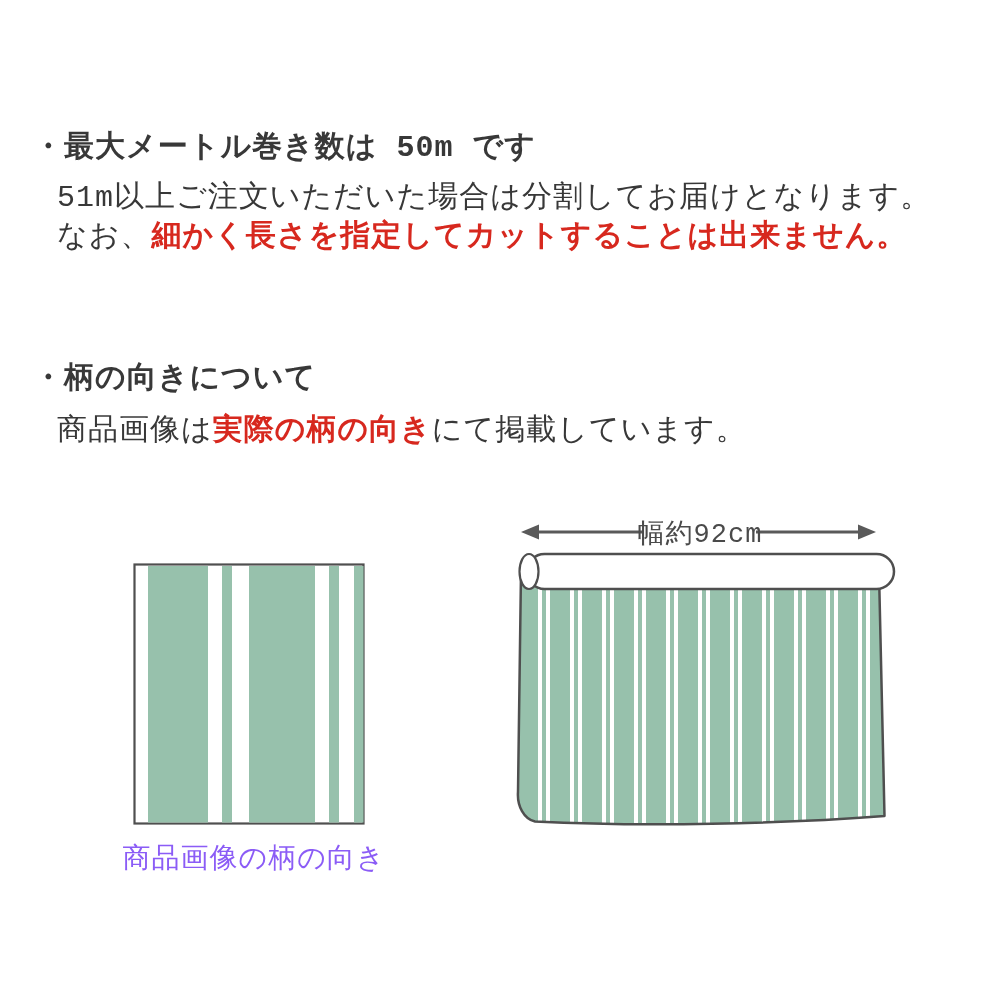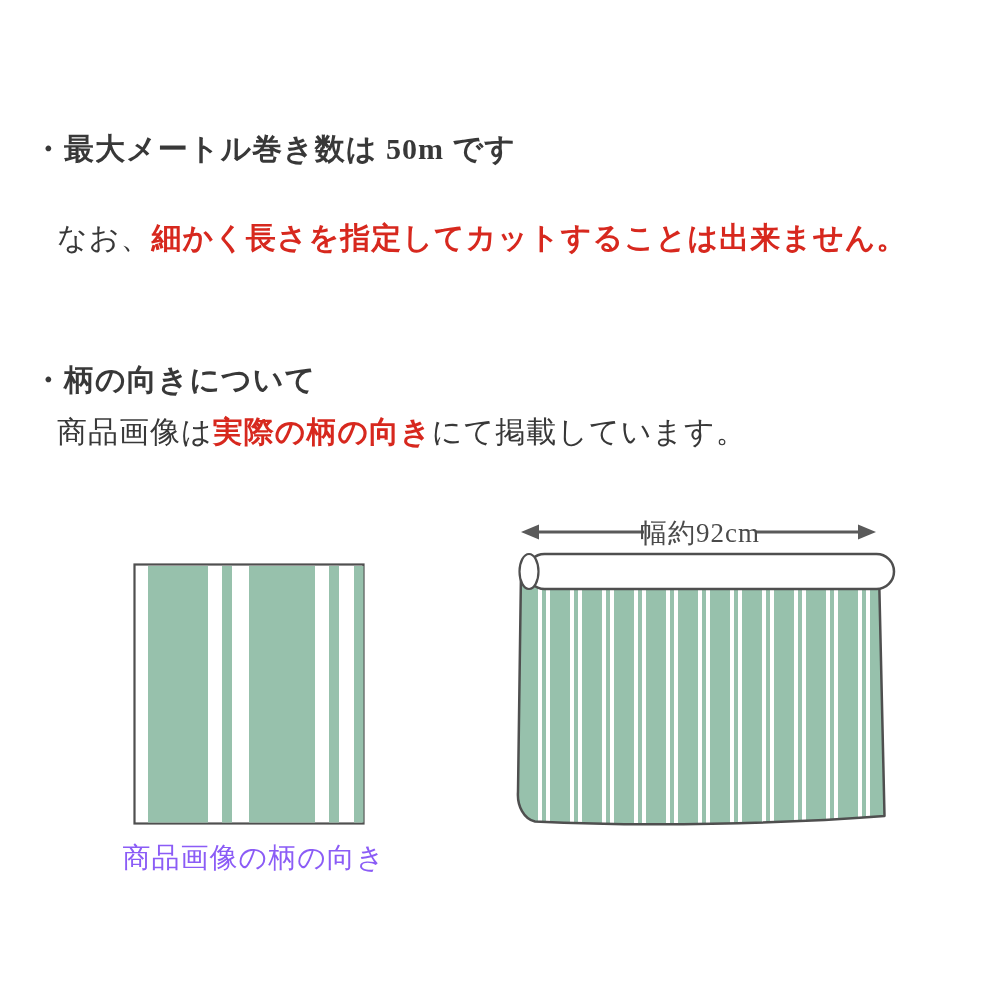--- a/index.html
+++ b/index.html
@@ -1,21 +1,21 @@
 <!DOCTYPE html>
 <html lang="ja"><head>
 <meta charset="utf-8">
 <style>
   html,body{margin:0;padding:0;background:#ffffff;}
   #page{
     position:relative;
     width:1000px;height:1000px;
     background:#ffffff;
     overflow:hidden;
-    font-family:Liberation Serif, serif;
+    font-family:Liberation Mono, monospace;
   }
   .txt{
     position:absolute;
     font-size:30px;
     line-height:1.25;
     letter-spacing:1px;
     color:#383838;
     white-space:nowrap;
   }
   .heading{font-weight:700;left:33px;}
@@ -38,20 +38,21 @@
     fill:#4a4a4a;
   }
 </style>
 </head>
 <body>
 
 <div id="page">
 
   <div class="txt heading" style="top:130px;">・最大メートル巻き数は 50m です</div>
 
+  <div class="txt body-line" style="top:180px;">51m以上ご注文いただいた場合は分割してお届けとなります。</div>
 
   <div class="txt body-line" style="top:219px;">
     <span>なお、</span><span class="red">細かく長さを指定してカットすることは出来ません。</span>
   </div>
 
   <div class="txt heading" style="top:361px;">・柄の向きについて</div>
 
   <div class="txt body-line" style="top:413px;">
     <span>商品画像は</span><span class="red">実際の柄の向き</span><span>にて掲載しています。</span>
   </div>

